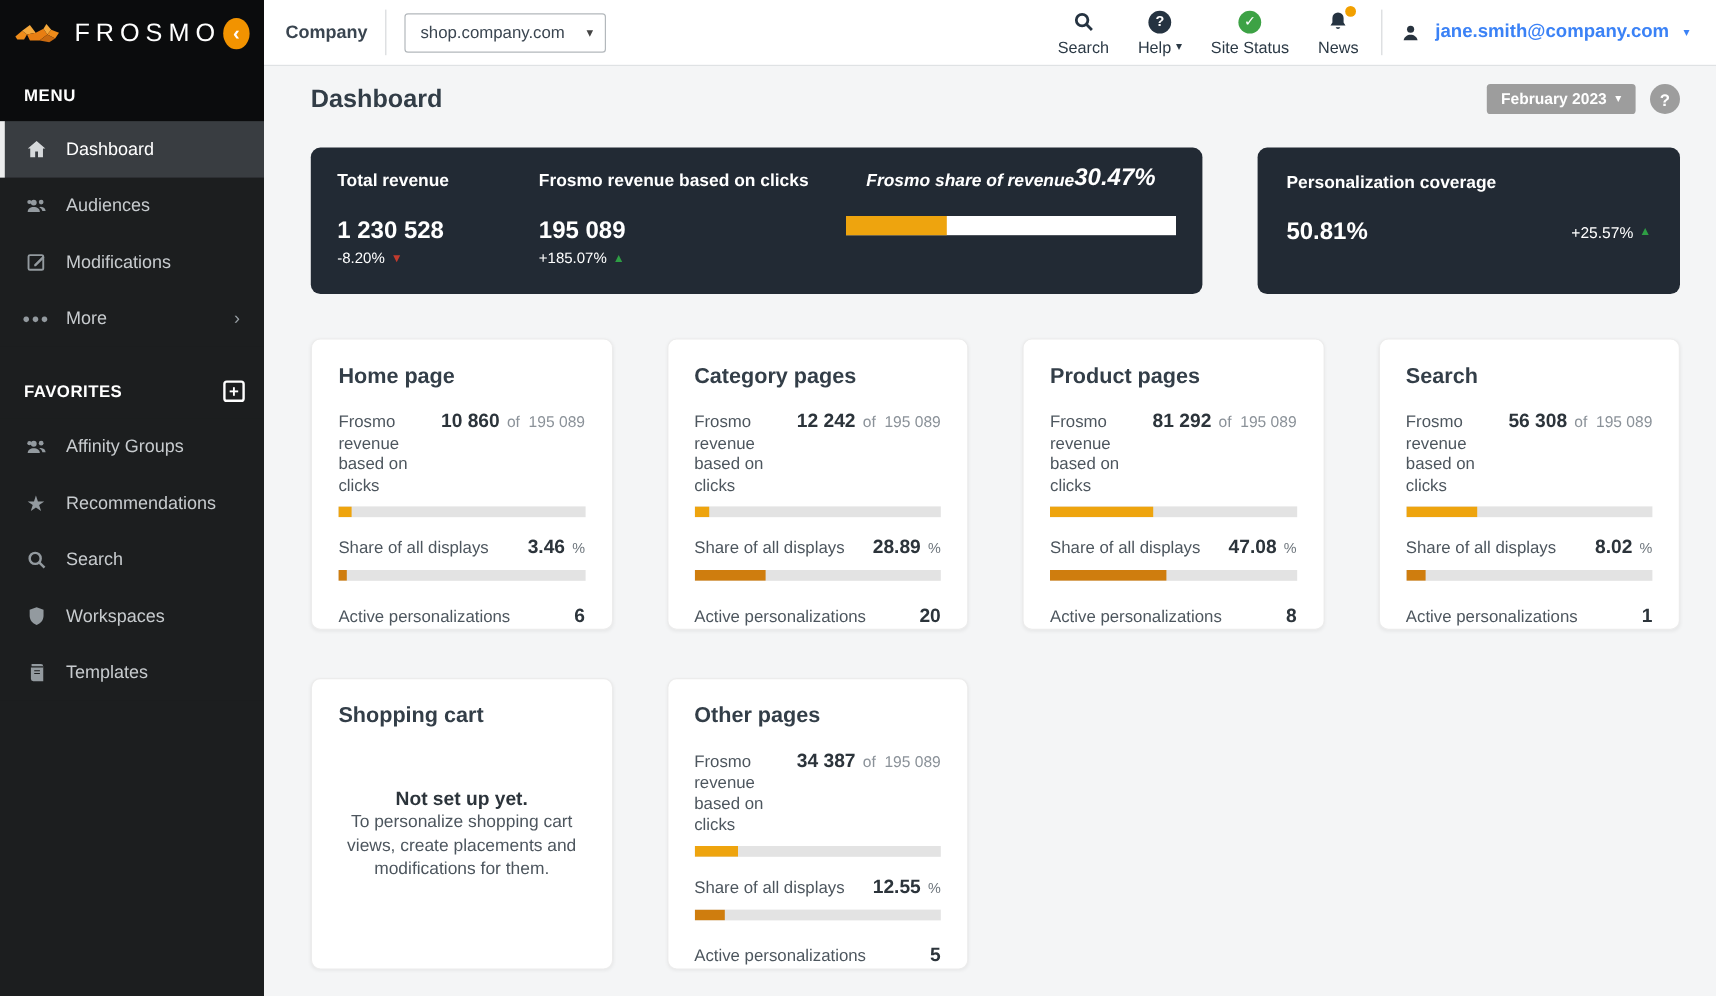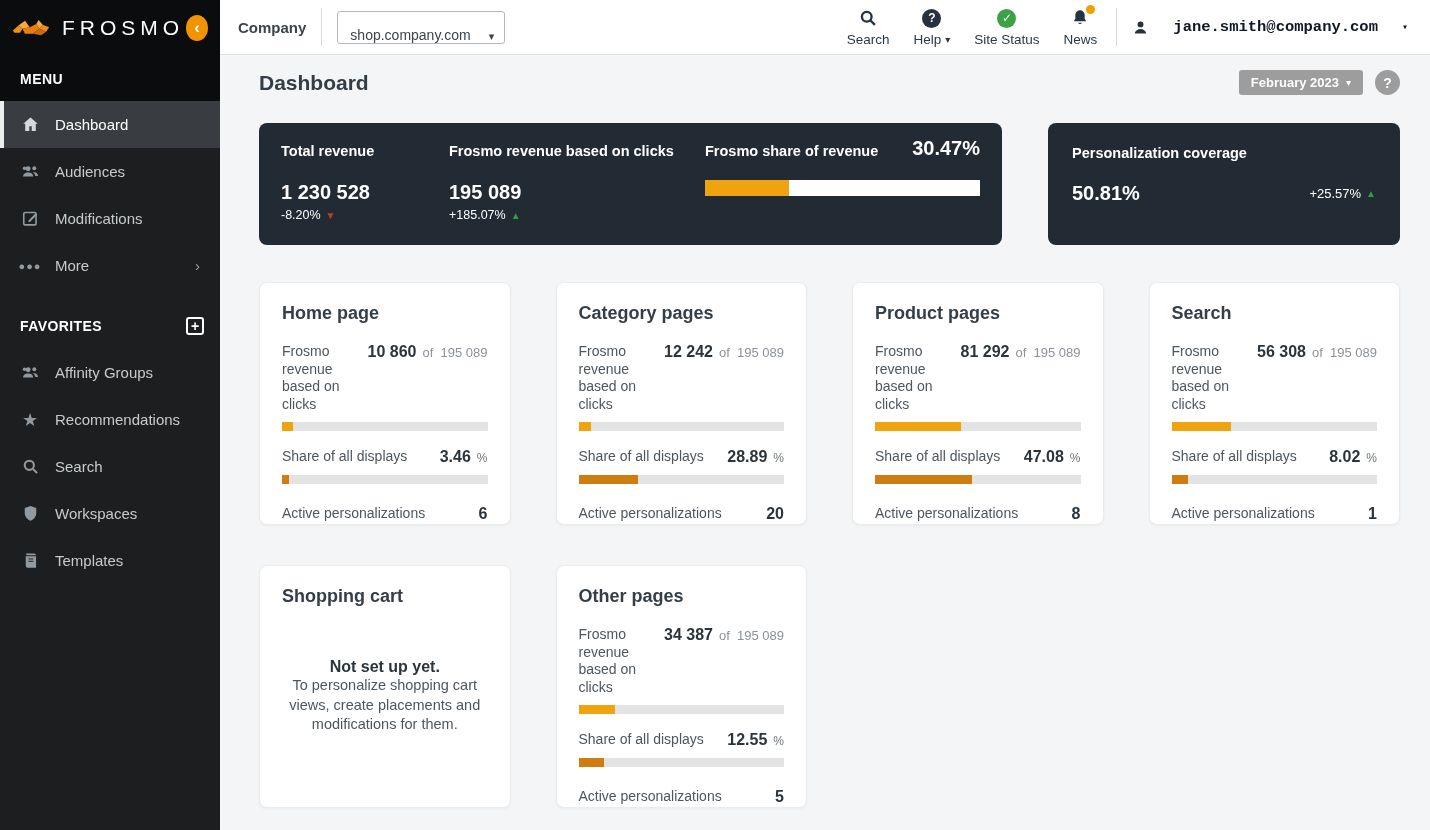--- a/index.html
+++ b/index.html
@@ -32,36 +32,36 @@
   .add-fav { width:18px; height:18px; border:2px solid #fff; border-radius:3px; background:transparent; color:#fff;
     display:flex; align-items:center; justify-content:center; font-size:14px; font-weight:700; line-height:1; cursor:pointer; }
 
   
   .main { flex:1; display:flex; flex-direction:column; height:100%; }
   .topbar { height:55px; min-height:55px; background:#fff; border-bottom:1px solid #dfe2e4;
     display:flex; align-items:center; padding:0 22px 0 18px; }
   .company-label { font-weight:700; font-size:15px; color:#3a4550; }
   .vdiv { width:1px; height:38px; background:#d6d9db; margin:0 15px; }
   .site-select { width:168px; height:33px; border:1px solid #b3b8bc; border-radius:3px; background:#fff;
-    display:flex; align-items:flex-end; justify-content:space-between; padding:0 10px 0 12px;
+    display:flex; align-items:center; justify-content:space-between; padding:0 10px 0 12px;
     font-size:14px; color:#3a4550; cursor:pointer; }
   .select-caret { font-size:11px; color:#444; }
   .tb-spacer { flex:1; }
   .tb-group { display:flex; align-items:flex-start; gap:24px; margin-right:4px; }
   .tb-item { display:flex; flex-direction:column; align-items:center; gap:3px; cursor:pointer; color:#2b3945; }
   .tb-icon { height:21px; display:flex; align-items:center; justify-content:center; position:relative; }
   .tb-icon svg { width:20px; height:20px; }
   .tb-label { font-size:13.5px; color:#2b3945; white-space:nowrap; display:flex; align-items:center; gap:4px; }
   .tb-caret { font-size:10px; }
   .circle-badge { width:19px; height:19px; border-radius:50%; display:flex; align-items:center; justify-content:center;
     color:#fff; font-size:12px; font-weight:700; }
   .badge-dark { background:#253341; }
   .badge-green { background:#3da245; }
   .news-dot { position:absolute; top:-3px; right:-5px; width:9px; height:9px; border-radius:50%; background:#f2a000; }
-  .user-box { display:flex; align-items:center; gap:24px; font-size:15.5px; font-weight:700; color:#0f172a; cursor:pointer;font-family:Liberation Mono, monospace; }
+  .user-box { display:flex; align-items:center; gap:12px; font-size:15.5px; font-weight:700; color:#3b82f6; cursor:pointer; }
   .user-box svg { width:17px; height:17px; }
 
   
   .content { flex:1; overflow:hidden; padding:15px 30px 0 39px; background:#f4f5f6; }
   .page-head { display:flex; align-items:center; justify-content:space-between; }
   .page-title { font-size:21px; font-weight:700; color:#323d47; }
   .head-right { display:flex; align-items:center; gap:12px; }
   .period-btn { background:#9d9d9d; color:#fff; font-weight:700; font-size:13px; border:none; border-radius:3px;
     height:25px; padding:0 12px; display:flex; align-items:center; gap:7px; cursor:pointer;
     font-family:"Liberation Sans","DejaVu Sans",sans-serif; }
@@ -75,21 +75,21 @@
   .revenue-card { display:flex; padding:20px 22px 18px 22px; height:122px; }
   .sum-col1 { width:168px; flex:0 0 auto; }
   .sum-col2 { width:256px; flex:0 0 auto; }
   .sum-col3 { flex:1; }
   .sum-label { font-size:14.5px; font-weight:700; }
   .sum-value { font-size:20px; font-weight:700; margin-top:22px; }
   .sum-change { font-size:12.5px; margin-top:4px; display:flex; align-items:center; gap:5px; }
   .tri { font-size:10px; }
   .trend-down { color:#c23b2e; }
   .trend-up { color:#2e9e44; }
-  .share-top { display:flex; align-items:flex-start; justify-content:space-between; }
+  .share-top { display:flex; align-items:flex-start; justify-content:center;font-style:italic; }
   .share-value { font-size:20px; font-weight:700; margin-top:-6px; }
   .share-bar { margin-top:20px; height:16px; background:#fff; }
   .share-bar .fill { height:100%; background:#eea40e; }
   .coverage-card { padding:22px 24px 18px 24px; height:122px; display:flex; flex-direction:column; }
   .coverage-row { display:flex; align-items:center; justify-content:space-between; margin-top:21px; }
   .coverage-value { font-size:20px; font-weight:700; }
   .coverage-change { font-size:13px; display:flex; align-items:center; gap:5px; }
 
   
   .cards-grid { display:grid; grid-template-columns:repeat(4,1fr); gap:40px 45px; margin-top:37px; }

